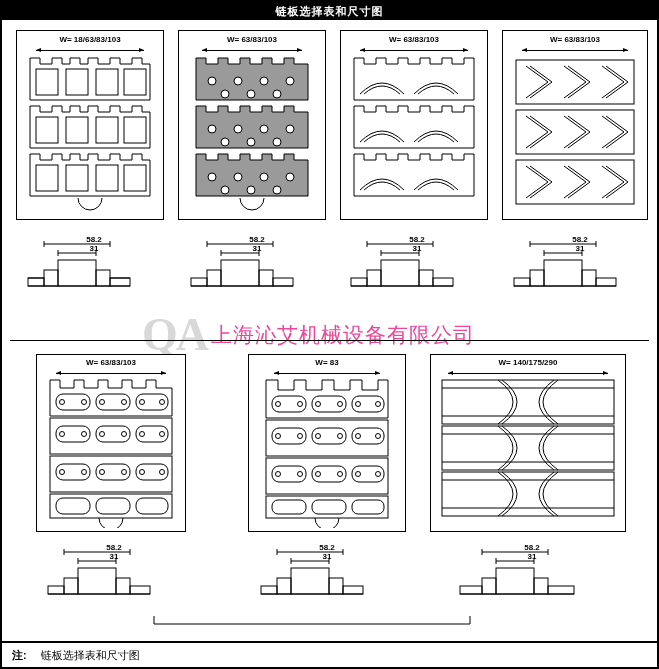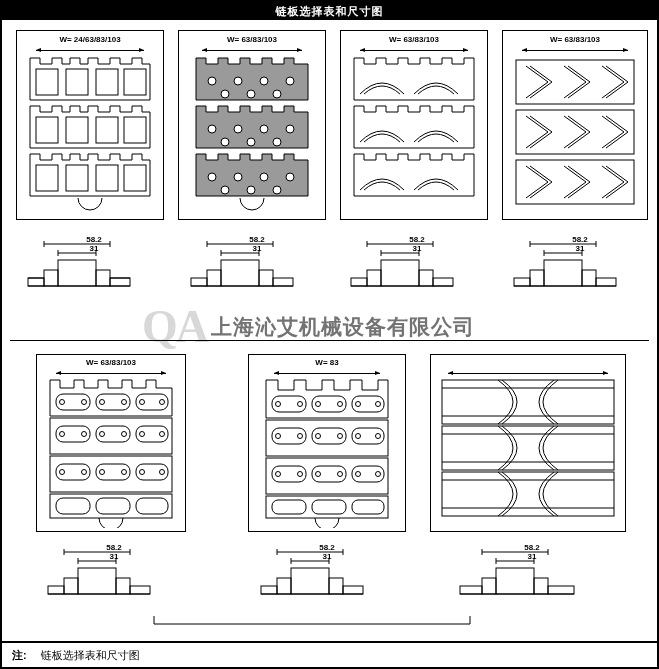--- a/index.html
+++ b/index.html
@@ -68,33 +68,33 @@
 
   
   .section{
     position:absolute;
   }
   .section svg{display:block;}
 
   
   .logo{
     position:absolute;
-    left:140px;top:302px;
+    left:140px;top:310px;
     display:flex;align-items:center;
     pointer-events:none;
   }
   .logo .qa{
     font-family:"Liberation Serif", serif;
     font-size:46px;font-weight:bold;color:#d8d8d8;
     line-height:1;margin-right:4px;
     letter-spacing:-2px;
   }
   .logo .txt{display:flex;flex-direction:column;justify-content:center;}
   .logo .cn{
-    font-size:21px;font-weight:bold;color:#737373;line-height:1.05;
+    font-size:21px;font-weight:normal;color:#ec4899;line-height:1.05;
     letter-spacing:1px;
   }
   .logo .en{
     font-size:11px;font-weight:bold;color:#3a3a3a;line-height:1.2;
     letter-spacing:0.2px;
   }
   .divider{
     position:absolute;left:8px;right:8px;height:0;border-top:1px solid #000;
   }
 </style>
@@ -102,21 +102,21 @@
 <body>
 
 <div id="page">
 
   <div class="titlebar">
     <span>链板选择表和尺寸图</span>
   </div>
 
   <div class="panel" style="left:14px;top:28px;width:148px;height:190px;">
   </div>
-  <div class="dimlabel" style="left:14px;top:33px;width:148px;">W= 24/63/83/103</div>
+  <div class="dimlabel" style="left:14px;top:33px;width:148px;">W= 18/63/83/103</div>
   <div class="dimline" style="left:34px;top:45px;width:108px;">
     <div class="bar"></div>
       <div class="ah l"></div>
       <div class="ah r"></div>
   </div>
   <div class="chain" style="left:24px;top:52px;">
     <svg width="128" height="158" viewBox="0 0 128 158">
       <g fill="none" stroke="#000" stroke-width="1">
 
         <g>
@@ -463,20 +463,21 @@
           <rect x="52" y="8" width="34" height="14" rx="6"></rect>
           <rect x="92" y="8" width="32" height="14" rx="6"></rect>
         </g>
         <path d="M55,142 a12,12 0 0 0 24,0"></path>
       </g>
     </svg>
   </div>
 
   <div class="panel" style="left:428px;top:352px;width:196px;height:178px;">
   </div>
+  <div class="dimlabel" style="left:428px;top:356px;width:196px;">W= 140/175/290</div>
   <div class="dimline" style="left:446px;top:368px;width:160px;">
     <div class="bar"></div>
       <div class="ah l"></div>
       <div class="ah r"></div>
   </div>
   <div class="chain" style="left:436px;top:374px;">
     <svg width="180" height="152" viewBox="0 0 180 152">
       <g fill="none" stroke="#000" stroke-width="1">
         <rect x="4" y="4" width="172" height="44"></rect>
         <path d="M4,12 h172 M4,40 h172"></path>

